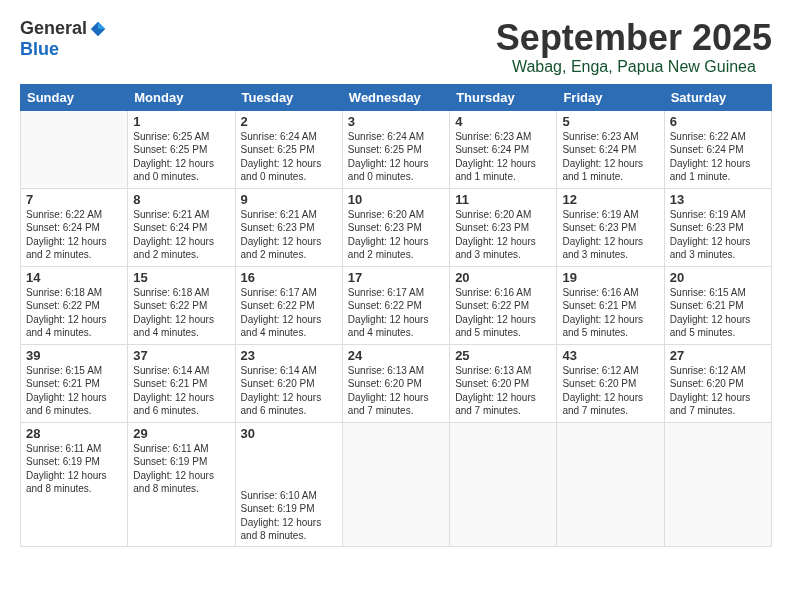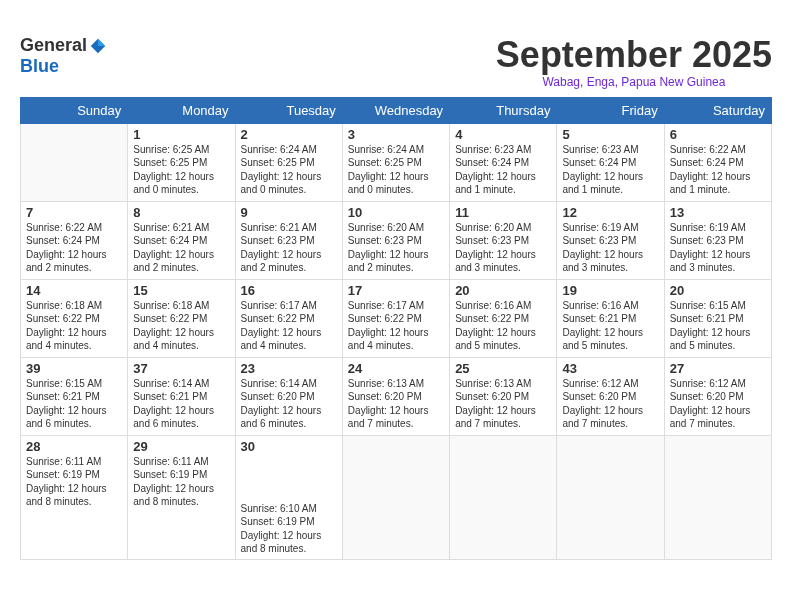--- a/index.html
+++ b/index.html
@@ -6,21 +6,21 @@
     body {
       font-family: Arial, sans-serif;
       background: #fff;
       width: 792px;
       height: 612px;
       overflow: hidden;
     }
     .page {
       width: 792px;
       height: 496px;
-      padding: 35px 20px 10px 20px;
+      padding: 18px 20px 10px 20px;
       background: #fff;
     }
     .header {
       display: flex;
       align-items: flex-start;
       justify-content: space-between;
       margin-bottom: 8px;
     }
     .logo {
       display: flex;
@@ -49,35 +49,35 @@
     .title-section {
       text-align: center;
     }
     .month-title {
       font-size: 36px;
       font-weight: bold;
       color: #333;
       line-height: 1.1;
     }
     .subtitle {
-      font-size: 12px;
-      color: #6d28d9;
+      font-size: 16px;
+      color: #14532d;
     }
     .calendar {
       width: 100%;
       border-collapse: collapse;
       border: 1px solid #ccc;
     }
     .calendar th {
       background-color: #2d6db5;
       color: white;
-      text-align: right;
+      text-align: left;
       padding: 5px 6px;
       font-size: 13px;
-      font-weight: normal;
+      font-weight: bold;
       border: 1px solid #2d6db5;
     }
     .calendar td {
       width: 14.28%;
       vertical-align: top;
       padding: 3px 5px;
       border: 1px solid #ddd;
       font-size: 10.5px;
       color: #333;
       height: 78px;

